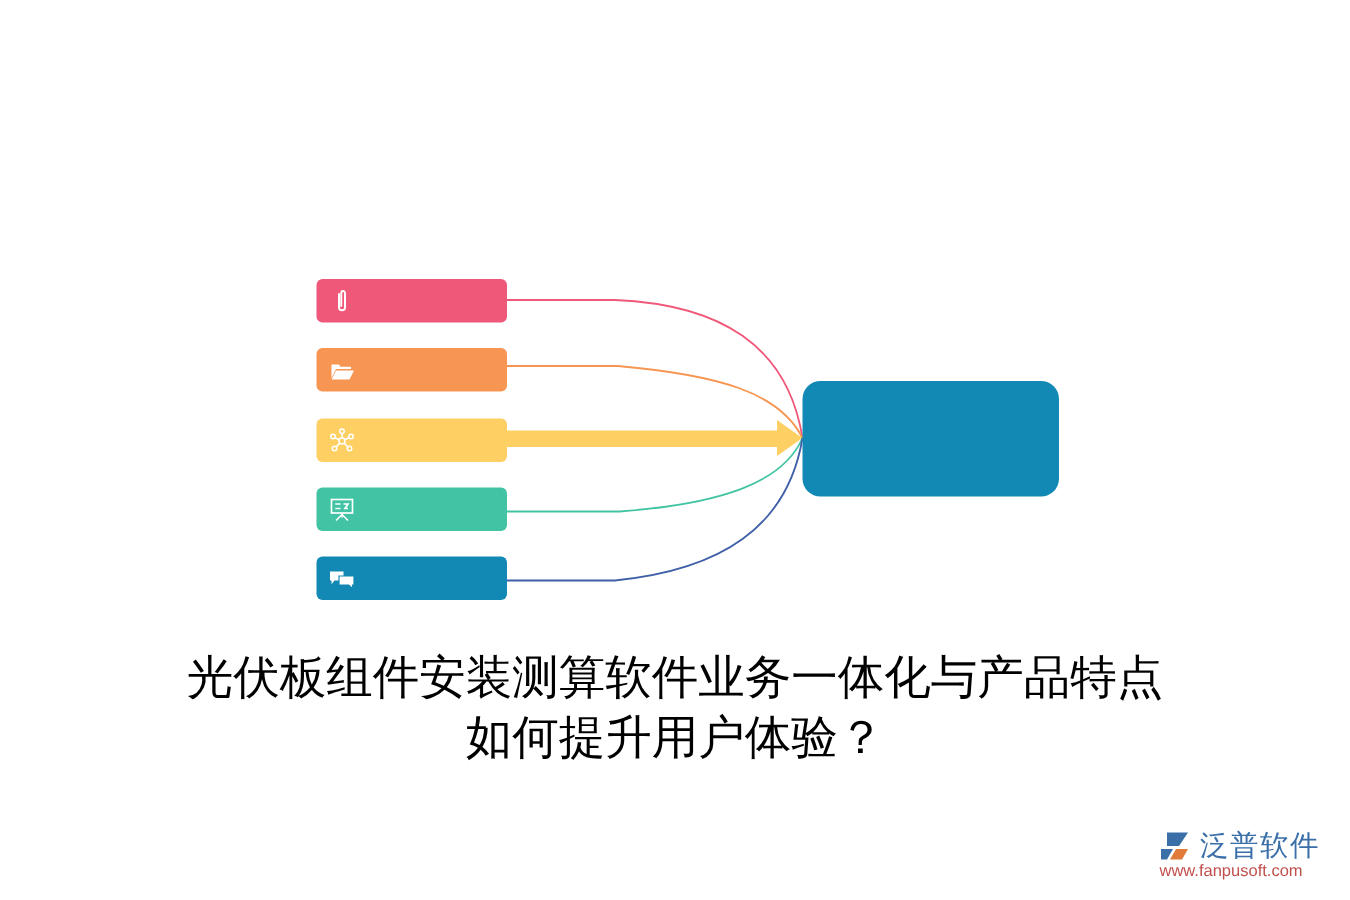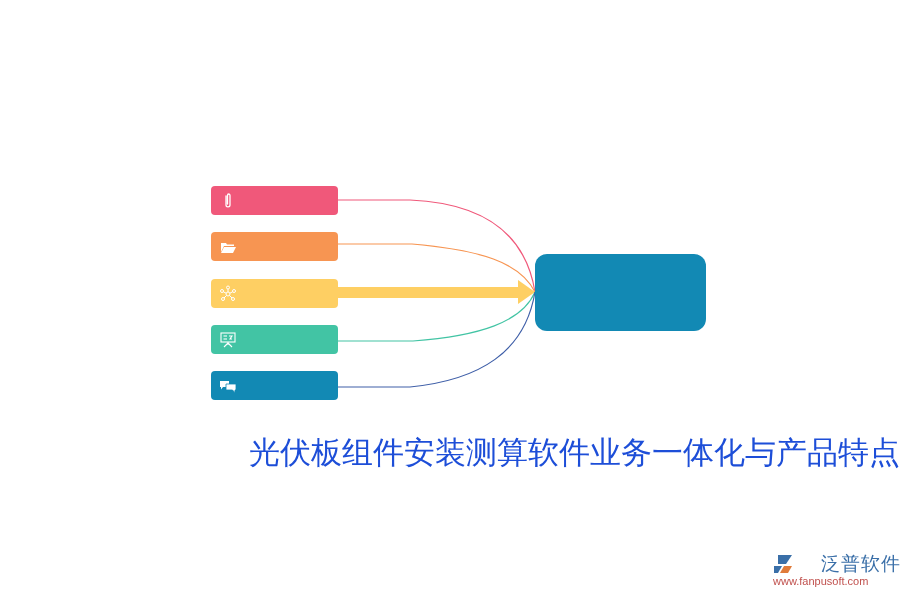--- a/index.html
+++ b/index.html
@@ -1,23 +1,23 @@
 <!DOCTYPE html>
 <html><head>
   <meta charset="utf-8">
   <style>
     html, body { margin: 0; padding: 0; background: #ffffff; }
     body { width: 900px; height: 600px; position: relative; overflow: hidden; font-family: "DejaVu Serif", "Liberation Serif", serif; }
     .diagram { position: absolute; left: 0; top: 0; width: 900px; height: 600px; }
     .node { position: absolute; left: 211px; width: 127px; height: 29px; border-radius: 4px; }
     .node .icon { position: absolute; left: 8px; top: 6px; width: 18px; height: 18px; }
     .hub { position: absolute; left: 535px; top: 254px; width: 171px; height: 77px; border-radius: 12px; }
-    .title { position: absolute; left: 0; top: 432px; width: 900px; text-align: right; font-size: 31px; line-height: 40px; color: #1d4ed8; letter-spacing: 0px; }
+    .title { position: absolute; left: 0; top: 432px; width: 900px; text-align: center; font-size: 31px; line-height: 40px; color: #000000; letter-spacing: 0px; }
     .logo { position: absolute; left: 770px; top: 551px; width: 125px; height: 40px; }
-    .logo-cn { position: absolute; left: 30px; top: 0px; font-family: "DejaVu Sans", sans-serif; font-size: 19px; color: #3a6fa8; letter-spacing: 1px; white-space: nowrap; margin-left: 21px; }
+    .logo-cn { position: absolute; left: 30px; top: 0px; font-family: "DejaVu Sans", sans-serif; font-size: 19px; color: #3a6fa8; letter-spacing: 1px; white-space: nowrap; }
     .logo-url { position: absolute; left: 3px; top: 24px; font-family: Liberation Sans, sans-serif; font-size: 11px; color: #c0504d; white-space: nowrap; }
     .logo-mark { position: absolute; left: 2px; top: 2px; width: 24px; height: 22px; }
   </style>
 </head>
 <body>
 
 <div class="diagram">
   <svg width="900" height="600" style="position:absolute;left:0;top:0;">
 
     <path d="M338 200 L410 200 C 480 203, 525 230, 535 292" fill="none" stroke="#f0587a" stroke-width="1.2"></path>
@@ -82,20 +82,21 @@
       <path d="M1 4 L10 4 L10 10 L4 10 L2 12.5 L2 10 L1 10 Z" fill="#fff"></path>
       <path d="M7 7 L17 7 L17 13 L16 13 L16 15.5 L13.5 13 L7 13 Z" fill="#fff" stroke="#1289b4" stroke-width="0.8"></path>
     </svg>
   </div>
 
   <div class="hub" style="background:#1289b4;"></div>
 </div>
 
 <div class="title">
   <div>光伏板组件安装测算软件业务一体化与产品特点</div>
+  <div>如何提升用户体验？</div>
 </div>
 
 <div class="logo">
   <svg class="logo-mark" viewBox="0 0 24 22">
     <path d="M6 2 L20 2 L14 11 L6 11 Z" fill="#3a6fa8"></path>
     <path d="M2 13 L10 13 L6 20 L2 20 Z" fill="#3a6fa8"></path>
     <path d="M12 13 L20 13 L16 20 L8 20 Z" fill="#e07b3a"></path>
   </svg>
   <div class="logo-cn">泛普软件</div>
   <div class="logo-url">www.fanpusoft.com</div>

